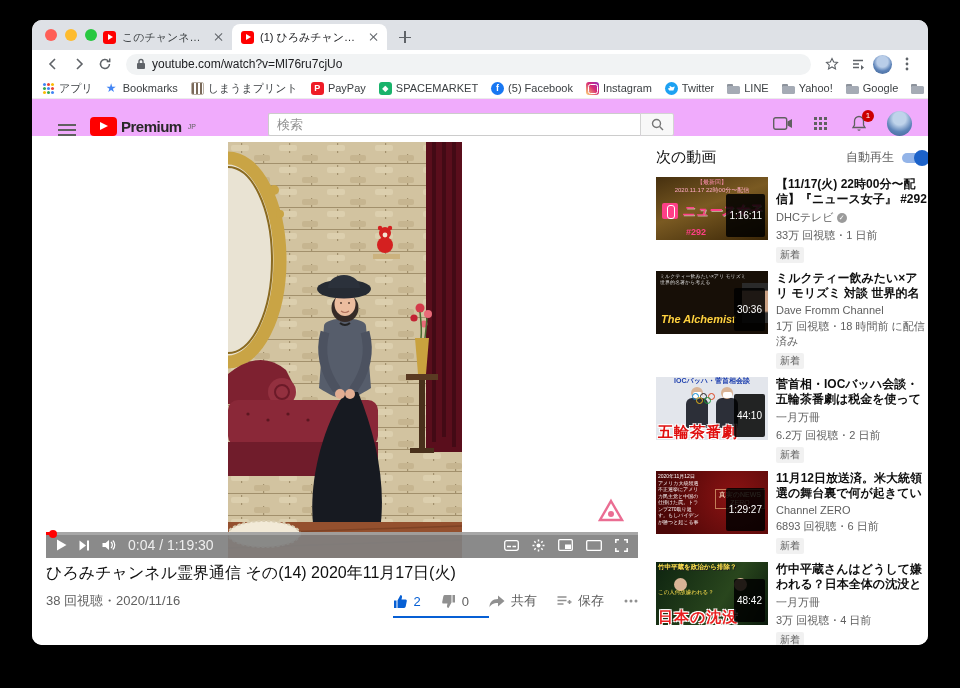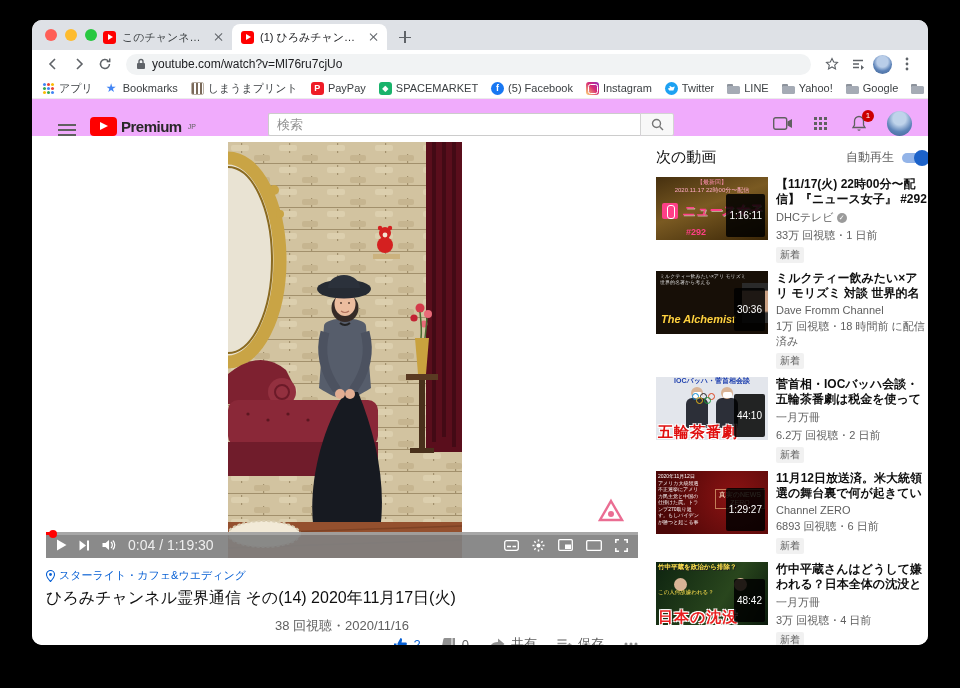--- a/index.html
+++ b/index.html
@@ -102,21 +102,21 @@
     display:flex; align-items:center; padding:0 10px; gap:12px; }
   .pbar{ position:absolute; left:0; right:0; top:0; height:3px; background:rgba(255,255,255,.25); }
   .pplayed{ position:absolute; left:0; top:0; height:3px; width:5px; background:#f00; }
   .pknob{ position:absolute; left:3px; top:-2.5px; width:8px; height:8px; border-radius:50%; background:#f00; }
   .ctime{ color:#eee; font-size:14px; }
   .cright{ margin-left:auto; display:flex; align-items:center; gap:13px; }
   .cbtn{ display:flex; align-items:center; justify-content:center; }
 
   .loc-row{ display:flex; align-items:center; gap:4px; margin-top:10px; font-size:11px; color:#065fd4; }
   .vtitle{ font-size:16px; font-weight:400; color:#0f0f0f; margin-top:5px; }
-  .meta-row{ display:flex; align-items:center; margin-top:8px;flex-direction:column; }
+  .meta-row{ display:flex; margin-top:8px; }
   .views{ font-size:13px; color:#606060; }
   .actions{ margin-left:auto; display:flex; align-items:center; gap:20px; position:relative; padding-bottom:8px; }
   .act{ display:flex; align-items:center; gap:6px; font-size:13px; color:#606060; }
   .act.liked{ color:#065fd4; }
   .like-underline{ position:absolute; left:0; bottom:0; width:96px; height:2px; background:#065fd4; }
 
   
   .sidebar{ width:272px; margin-left:18px; flex:none; }
   .side-head{ display:flex; align-items:center; margin-top:12px; }
   .side-title{ font-size:15px; color:#0f0f0f; }
@@ -469,27 +469,20 @@
             </span>
             <span class="cbtn">
               <svg width="13" height="13" viewBox="0 0 13 13">
                   <path d="M0.8 4 V0.8 H4 M9 0.8 h3.2 V4 M12.2 9 v3.2 H9 M4 12.2 H0.8 V9" fill="none" stroke="#fff" stroke-width="1.5"></path>
                 </svg>
             </span>
           </div>
         </div>
       </div>
 
-      <div class="loc-row">
-        <svg width="9" height="12" viewBox="0 0 9 12">
-            <path d="M4.5 0.5 a4 4 0 0 1 4 4 c0 3 -4 7 -4 7 s-4 -4 -4 -7 a4 4 0 0 1 4 -4 Z" fill="none" stroke="#065fd4" stroke-width="1.1"></path>
-            <circle cx="4.5" cy="4.5" r="1.4" fill="#065fd4"></circle>
-          </svg>
-        <span>スターライト・カフェ&amp;ウエディング</span>
-      </div>
       <h1 class="vtitle">ひろみチャンネル霊界通信 その(14) 2020年11月17日(火)</h1>
       <div class="meta-row">
         <span class="views">38 回視聴・2020/11/16</span>
         <div class="actions">
           <span class="act liked">
             <svg width="15" height="15" viewBox="0 0 15 15">
                 <path d="M1 6.5 h2.5 V14 H1 Z M4.5 14 V6.5 L7.5 1 q1.6 0 1.6 1.8 L8.5 5.5 h4.2 q1.4 0 1.1 1.6 l-1.1 5.5 q-.3 1.4 -1.6 1.4 Z" fill="#065fd4"></path>
               </svg>
             <span>2</span>
           </span>

